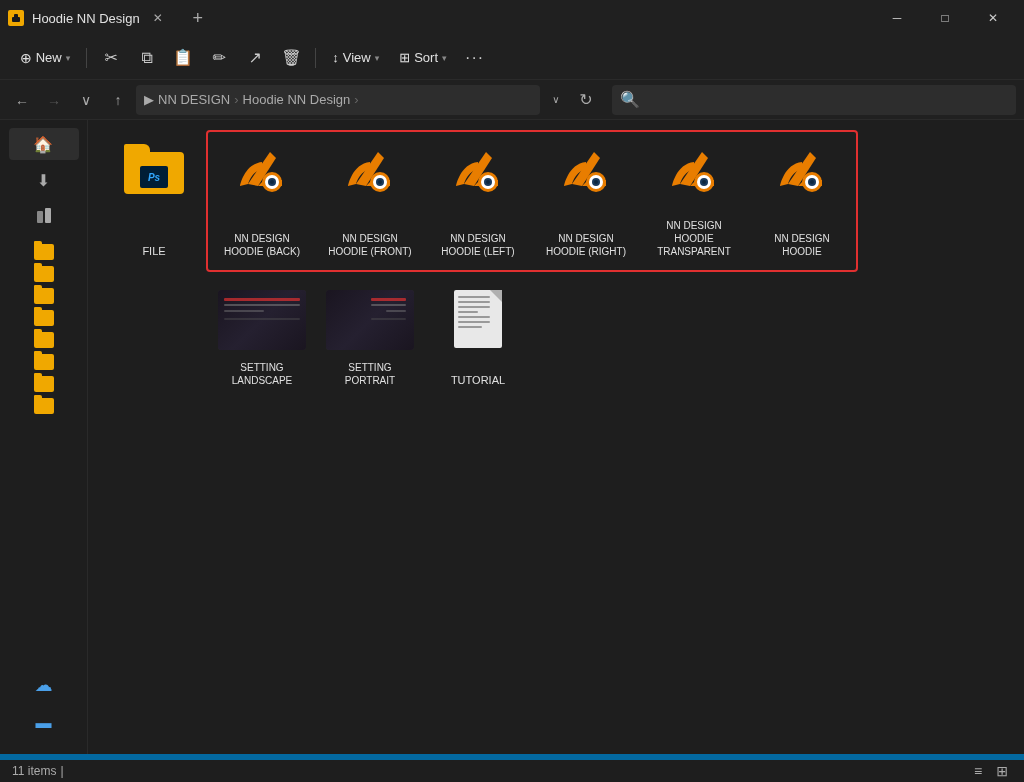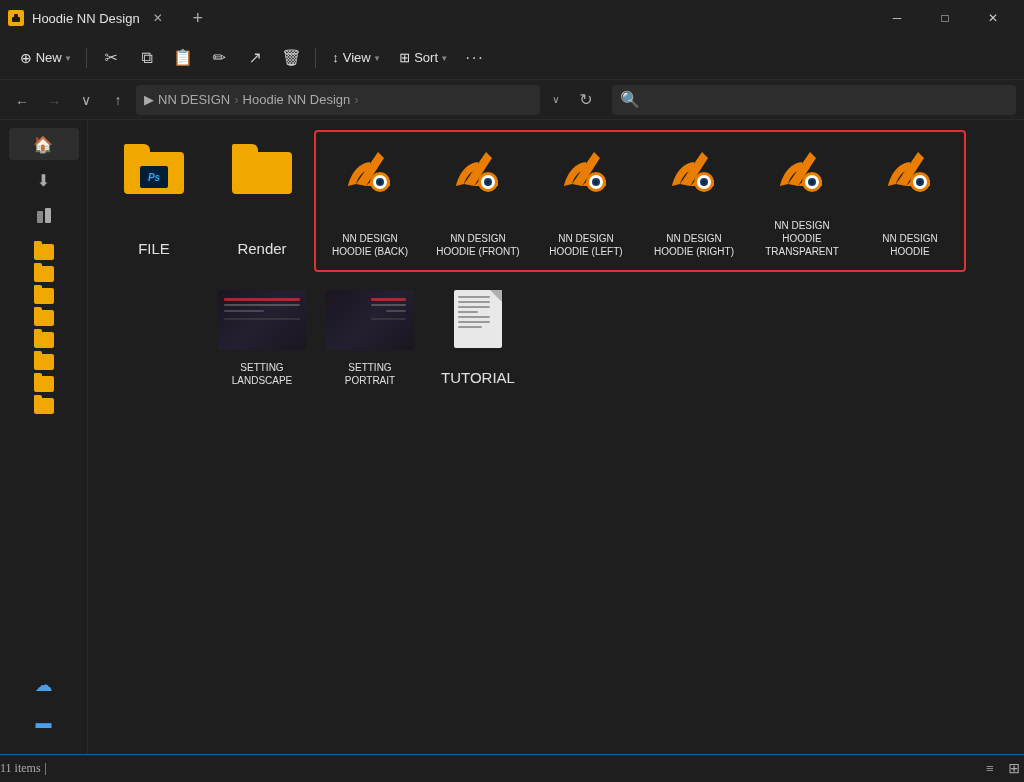--- a/index.html
+++ b/index.html
@@ -249,21 +249,21 @@
       flex-direction: column;
       align-items: center;
       width: 100px;
       padding: 8px 4px;
       border-radius: 4px;
       cursor: pointer;
       gap: 11px;
       justify-content: space-between;
     }
     .file-item-label {
-      font-size: 15px;
+      font-size: 11px;
       color: #e0e0e0;
       text-align: center;
       line-height: 1.3;
     }
 
     
     .folder-icon {
       width: 60px;
       height: 50px;
       position: relative;
@@ -361,24 +361,23 @@
     
     .status-bar {
       position: fixed;
       bottom: 0;
       left: 0;
       width: 1024px;
       height: 28px;
       background: #1e1e1e;
       display: flex;
       align-items: center;
-      padding: 0 0;
-      border-top: 1px solid #0369a1;
+      padding: 0 12px;
+      border-top: 6px solid #0369a1;
       justify-content: space-between;
-      font-family: Liberation Serif, serif;
     }
     .status-left {
       font-size: 12px;
       color: #aaa;
       display: flex;
       align-items: center;
       gap: 4px;
     }
     .status-right {
       display: flex;
@@ -546,27 +545,20 @@
 
         <div class="file-item">
           <div class="folder-ps">
             <div class="folder-tab"></div>
             <div class="folder-body"></div>
             <div class="ps-badge">Ps</div>
           </div>
           <span class="file-item-label">FILE</span>
         </div>
 
-        <div class="file-item">
-          <div class="folder-icon">
-            <div class="folder-tab"></div>
-            <div class="folder-body"></div>
-          </div>
-          <span class="file-item-label">Render</span>
-        </div>
 
         <div style="position:relative; display:flex; gap:8px;">
 
           <div style="position:absolute;top:-6px;left:-6px;right:-6px;bottom:-6px;border:2px solid #e03030;border-radius:4px;pointer-events:none;z-index:10;"></div>
 
           <div class="file-item">
             <svg class="blender-svg" viewBox="0 0 64 64">
 
               <path d="M10 42 C10 42 14 20 32 18 L32 26 C22 26 18 40 18 40 Z" fill="#e87d00"></path>
               <path d="M18 40 L40 8 L46 14 L28 42 Z" fill="#e87d00"></path>

